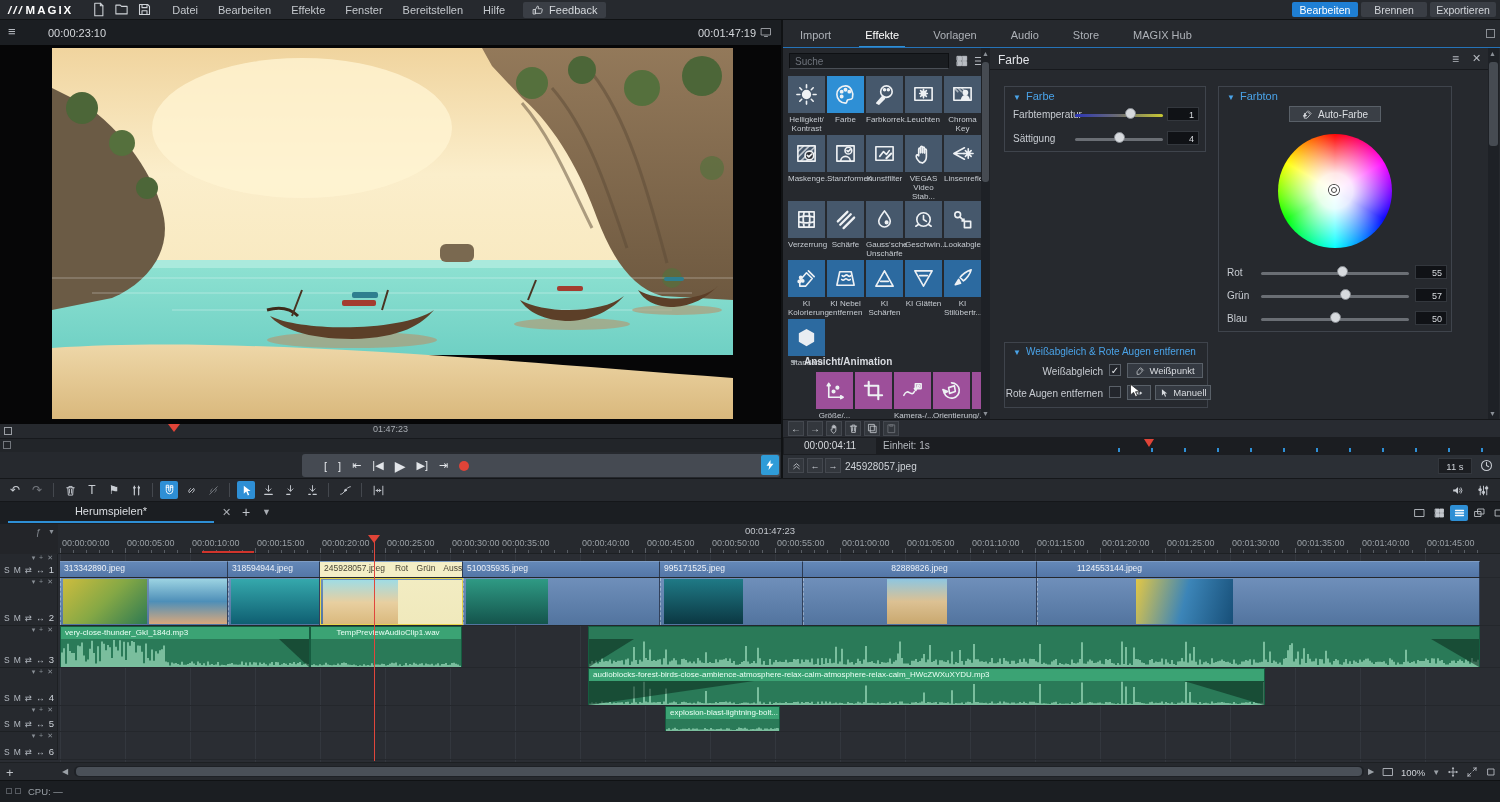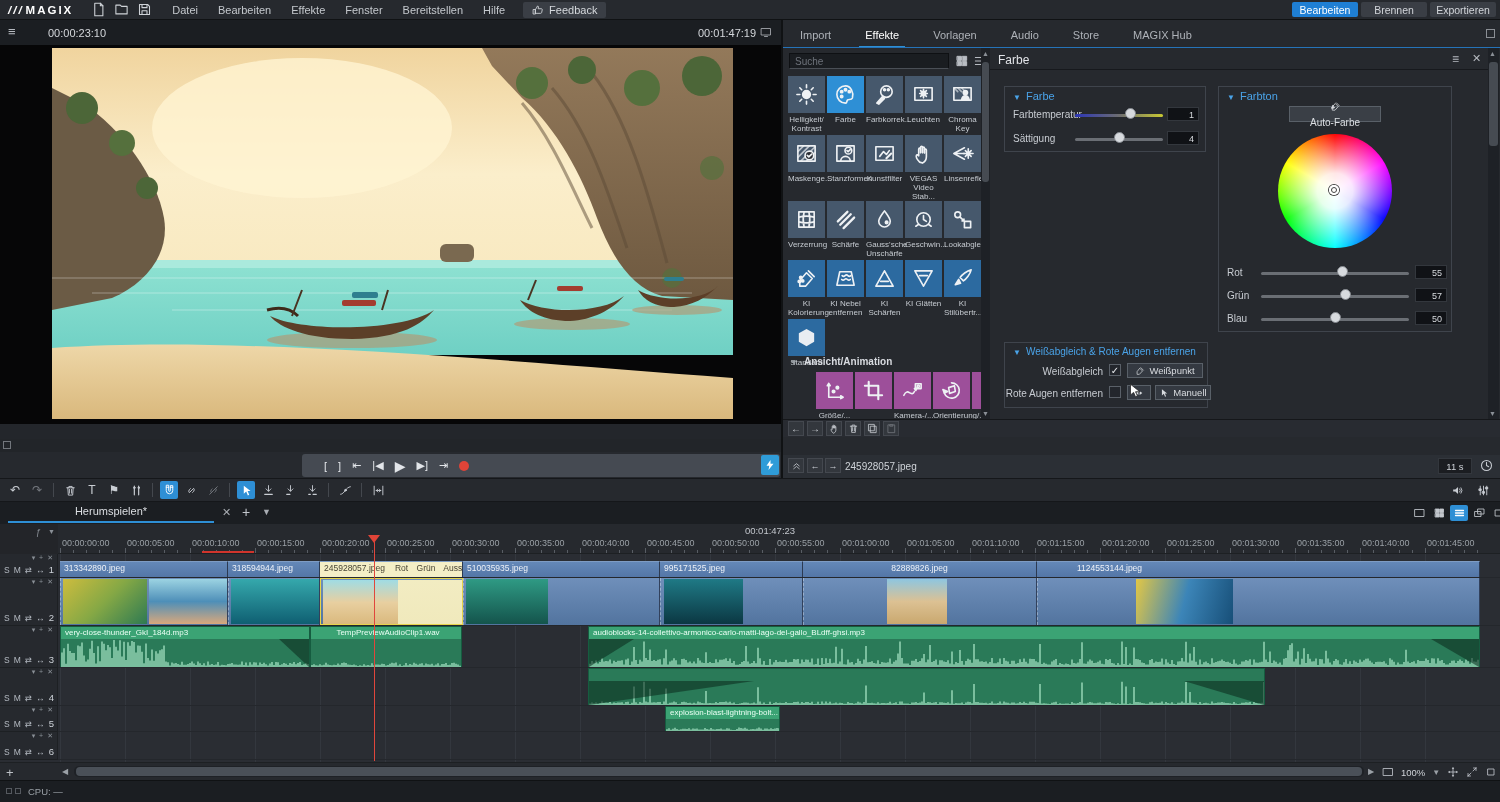--- a/index.html
+++ b/index.html
@@ -87,21 +87,21 @@
   #ced-close { left:1472px; top:52px; font-size:11px; color:#b6bac0; }
   .groupbox { position:absolute; border:1px solid #3f444c; background:#26292e; }
   .gb-title { position:absolute; left:8px; top:3px; font-size:11px; color:#4aa3e8; white-space:nowrap; }
   .gb-title .tri { font-size:8px; margin-right:5px; }
   .sl-row { position:absolute; height:14px; }
   .sl-label { position:absolute; left:0; top:1px; font-size:10px; color:#c8ccd2; white-space:nowrap; }
   .sl-track { position:absolute; height:3px; top:6px; background:#6a6e74; border-radius:2px; }
   .sl-track.grad { background:linear-gradient(90deg,#2b35b8,#70706e 52%,#c8c832); }
   .sl-thumb { position:absolute; top:0; width:11px; height:11px; border-radius:50%; background:#d7dade; border:1px solid #85898f; }
   .sl-value { position:absolute; top:-1px; width:32px; height:14px; background:#101216; border:1px solid #33373d; color:#d8dbdf; font-size:9px; text-align:right; padding:2px 4px 0 0; }
-  #auto-farbe-btn { left:1289px; top:106px; width:92px; height:16px; background:#3a3f46; border:1px solid #596068; display:flex; align-items:center; justify-content:center; gap:5px; font-size:10px; color:#dcdfe3;flex-direction:column; }
+  #auto-farbe-btn { left:1289px; top:106px; width:92px; height:16px; background:#3a3f46; border:1px solid #596068; display:flex; align-items:center; justify-content:center; gap:5px; font-size:10px; color:#dcdfe3; }
   #auto-farbe-btn .ic { width:11px; height:11px; }
   #color-wheel { left:1278px; top:134px; width:114px; height:114px; border-radius:50%;
     background: radial-gradient(circle,#ffffff 0%,rgba(255,255,255,.9) 22%,rgba(255,255,255,0) 72%),
     conic-gradient(from 0deg,#ff0000,#ff00ff 60deg,#0000ff 120deg,#00ffff 180deg,#00ff00 240deg,#ffff00 300deg,#ff0000 360deg); }
   #wheel-pick { left:1329px; top:185px; width:10px; height:10px; border-radius:50%; border:2px solid #fff; box-shadow:0 0 0 1px #444, inset 0 0 0 1px #444; }
   .wb-label { position:absolute; font-size:10px; color:#c8ccd2; text-align:right; }
   .wb-check { position:absolute; width:12px; height:12px; background:#23262c; border:1px solid #5a6068; color:#e8eaed; font-size:10px; line-height:11px; text-align:center; }
   .wb-btn { position:absolute; height:15px; background:#343941; border:1px solid #596068; display:flex; align-items:center; justify-content:center; gap:4px; font-size:9.5px; color:#d8dbdf; }
   .wb-btn .ic { width:10px; height:10px; }
   #ced-scroll { left:1488px; top:48px; width:11px; height:371px; background:#1e2126; }
@@ -299,20 +299,25 @@
         <path d="M468 252 C 492 266 550 266 572 248 C 560 262 540 272 518 273 C 492 273 476 264 468 252 Z" fill="#5c3f28"></path>
         <rect x="505" y="238" width="26" height="5" rx="2" fill="#a33d30"></rect>
         <path d="M476 252 l8 -20" stroke="#4a3422" stroke-width="2"></path>
         <ellipse cx="625" cy="262" rx="45" ry="5" fill="#b8926a" opacity="0.6"></ellipse>
         <path d="M586 242 C 606 254 650 254 666 238 C 654 250 640 258 622 259 C 602 259 592 252 586 242 Z" fill="#5c3f28"></path>
         <rect x="612" y="229" width="20" height="4" rx="2" fill="#2e7f8f"></rect>
       </svg>
     </div>
   </div>
 
+  <div id="pv-scrub" class="abs">
+    <div id="pv-scrub-sq" class="abs"></div>
+    <div id="pv-scrub-time">01:47:23</div>
+    <div id="pv-scrub-tri" class="abs"></div>
+  </div>
   <div id="pv-substrip" class="abs">
     <div id="pv-substrip-sq" class="abs"></div>
   </div>
 
   <div id="transport-row" class="abs">
     <div id="transport-bar" class="abs">
       <span class="tr-btn">[</span>
       <span class="tr-btn">]</span>
       <span class="tr-btn">⇤</span>
       <span class="tr-btn">|◀</span>
@@ -748,20 +753,39 @@
         </span>
       </span>
     <span class="kf-ic dim">
         <span class="ic">
           <svg viewBox="0 0 24 24" fill="none" stroke="currentColor" stroke-width="1.7" stroke-linecap="round" stroke-linejoin="round">
             <rect x="5" y="4" width="14" height="17"></rect>
             <path d="M9 4h6v3H9z"></path>
           </svg>
         </span>
       </span>
+  </div>
+  <div id="kf-ruler" class="abs">
+    <div id="kf-tc" class="abs">00:00:04:11</div>
+    <span id="kf-unit" class="abs">Einheit:  1s</span>
+    <div id="kf-ticks">
+        <div class="kf-tick" style="left: 335px;"></div>
+        <div class="kf-tick" style="left: 368px;"></div>
+        <div class="kf-tick" style="left: 401px;"></div>
+        <div class="kf-tick" style="left: 434px;"></div>
+        <div class="kf-tick" style="left: 467px;"></div>
+        <div class="kf-tick" style="left: 500px;"></div>
+        <div class="kf-tick" style="left: 533px;"></div>
+        <div class="kf-tick" style="left: 566px;"></div>
+        <div class="kf-tick" style="left: 599px;"></div>
+        <div class="kf-tick" style="left: 632px;"></div>
+        <div class="kf-tick" style="left: 665px;"></div>
+        <div class="kf-tick" style="left: 698px;"></div>
+      </div>
+    <div id="kf-playhead" class="abs" style="left: 361px;"></div>
   </div>
   <div id="obj-bar" class="abs">
     <span class="ob-ic" style="left:5px">
         <span class="ic">
           <svg viewBox="0 0 24 24" fill="none" stroke="currentColor" stroke-width="1.7" stroke-linecap="round" stroke-linejoin="round">
             <path d="M6 13l6-5 6 5M6 19l6-5 6 5"></path>
           </svg>
         </span>
       </span>
     <span class="ob-ic" style="left:24px">←</span>
@@ -950,21 +974,21 @@
     </div>
     <div id="ruler-total" class="abs">00:01:47:23</div>
     <div id="ruler-labels">
         <span class="ruler-lab" style="left: 62px;">00:00:00:00</span>
         <span class="ruler-lab" style="left: 127px;">00:00:05:00</span>
         <span class="ruler-lab" style="left: 192px;">00:00:10:00</span>
         <span class="ruler-lab" style="left: 257px;">00:00:15:00</span>
         <span class="ruler-lab" style="left: 322px;">00:00:20:00</span>
         <span class="ruler-lab" style="left: 387px;">00:00:25:00</span>
         <span class="ruler-lab" style="left: 452px;">00:00:30:00</span>
-        <span class="ruler-lab" style="left: 517px;">00:00:35:00</span>
+        <span class="ruler-lab" style="left: 502px;">00:00:35:00</span>
         <span class="ruler-lab" style="left: 582px;">00:00:40:00</span>
         <span class="ruler-lab" style="left: 647px;">00:00:45:00</span>
         <span class="ruler-lab" style="left: 712px;">00:00:50:00</span>
         <span class="ruler-lab" style="left: 777px;">00:00:55:00</span>
         <span class="ruler-lab" style="left: 842px;">00:01:00:00</span>
         <span class="ruler-lab" style="left: 907px;">00:01:05:00</span>
         <span class="ruler-lab" style="left: 972px;">00:01:10:00</span>
         <span class="ruler-lab" style="left: 1037px;">00:01:15:00</span>
         <span class="ruler-lab" style="left: 1102px;">00:01:20:00</span>
         <span class="ruler-lab" style="left: 1167px;">00:01:25:00</span>
@@ -1153,30 +1177,30 @@
         </div>
         <div class="aclip" style="left: 310px; top: 72px; width: 152px; height: 42px; text-align: center;">
           <div class="aclip-title">TempPreviewAudioClip1.wav</div>
           <div class="aclip-body">
             <svg width="152" height="29" style="position:absolute;left:0;bottom:0;">
               <path d="M1 29V27.1M3 29V26.2M5 29V27.3M7 29V27.5M9 29V26.3M11 29V27.3M13 29V26.8M15 29V24.8M17 29V26.4M19 29V27.1M21 29V27.3M23 29V26.7M25 29V27.0M27 29V25.4M29 29V26.7M31 29V24.9M33 29V24.5M35 29V25.0M37 29V26.4M39 29V26.8M41 29V27.0M43 29V26.5M45 29V27.2M47 29V27.9M49 29V27.3M51 29V27.8M53 29V26.2M55 29V27.4M57 29V27.1M59 29V27.4M61 29V25.2M63 29V27.3M65 29V26.6M67 29V26.4M69 29V26.7M71 29V25.7M73 29V25.9M75 29V27.6M77 29V27.0M79 29V25.8M81 29V24.8M83 29V25.3M85 29V24.6M87 29V27.5M89 29V26.2M91 29V28.0M93 29V27.2M95 29V24.9M97 29V27.3M99 29V25.9M101 29V26.7M103 29V24.7M105 29V25.7M107 29V26.8M109 29V25.7M111 29V25.2M113 29V27.2M115 29V25.4M117 29V26.3M119 29V26.4M121 29V25.7M123 29V27.6M125 29V26.6M127 29V25.3M129 29V27.6M131 29V26.1M133 29V26.1M135 29V24.9M137 29V27.1M139 29V26.8M141 29V25.0M143 29V24.7M145 29V25.8M147 29V26.6M149 29V27.7" stroke="#a6e4c4" stroke-width="1.3" fill="none"></path>
             </svg>
           </div>
         </div>
         <div class="aclip" style="left: 588px; top: 72px; width: 892px; height: 42px;">
-          <div class="aclip-title">audioblocks-14-collettivo-armonico-carlo-matti-lago-del-gallo_BLdff-ghsi.mp3</div>
           <div class="aclip-body">
             <svg width="892" height="29" style="position:absolute;left:0;bottom:0;">
               <path d="M1 29V25.7M3 29V23.0M5 29V24.7M7 29V22.5M9 29V25.5M11 29V24.1M13 29V20.2M15 29V23.4M17 29V22.9M19 29V23.3M21 29V21.4M23 29V25.5M25 29V22.7M27 29V24.1M29 29V22.8M31 29V22.8M33 29V22.2M35 29V26.4M37 29V21.5M39 29V20.4M41 29V27.0M43 29V23.4M45 29V9.1M47 29V22.1M49 29V26.1M51 29V21.7M53 29V23.6M55 29V3.4M57 29V20.0M59 29V22.0M61 29V11.6M63 29V23.1M65 29V22.0M67 29V22.9M69 29V21.7M71 29V21.3M73 29V26.6M75 29V20.2M77 29V11.4M79 29V26.5M81 29V23.5M83 29V22.4M85 29V20.3M87 29V22.2M89 29V26.6M91 29V26.6M93 29V21.0M95 29V20.7M97 29V22.0M99 29V24.5M101 29V23.5M103 29V25.3M105 29V23.4M107 29V25.5M109 29V20.1M111 29V22.4M113 29V24.5M115 29V25.0M117 29V14.2M119 29V25.1M121 29V23.9M123 29V25.1M125 29V25.0M127 29V21.2M129 29V24.3M131 29V21.8M133 29V21.7M135 29V21.2M137 29V20.3M139 29V23.0M141 29V20.5M143 29V25.0M145 29V22.9M147 29V26.8M149 29V26.7M151 29V25.9M153 29V23.9M155 29V23.1M157 29V8.0M159 29V23.4M161 29V25.7M163 29V25.1M165 29V22.9M167 29V25.2M169 29V9.7M171 29V20.2M173 29V26.4M175 29V23.1M177 29V26.9M179 29V26.9M181 29V21.0M183 29V26.6M185 29V24.3M187 29V22.0M189 29V24.1M191 29V23.4M193 29V24.0M195 29V24.0M197 29V21.7M199 29V24.4M201 29V23.9M203 29V24.0M205 29V21.0M207 29V21.6M209 29V20.9M211 29V25.5M213 29V21.6M215 29V24.1M217 29V21.4M219 29V21.8M221 29V24.3M223 29V20.5M225 29V26.6M227 29V26.0M229 29V20.5M231 29V26.9M233 29V20.1M235 29V26.0M237 29V20.2M239 29V25.1M241 29V20.7M243 29V25.2M245 29V24.7M247 29V8.8M249 29V25.7M251 29V23.6M253 29V10.7M255 29V26.2M257 29V26.5M259 29V21.4M261 29V24.5M263 29V24.0M265 29V26.4M267 29V25.1M269 29V20.8M271 29V23.0M273 29V25.8M275 29V21.5M277 29V7.9M279 29V24.3M281 29V23.9M283 29V23.2M285 29V25.1M287 29V25.5M289 29V22.3M291 29V26.0M293 29V24.1M295 29V24.6M297 29V24.7M299 29V24.3M301 29V20.6M303 29V25.7M305 29V23.8M307 29V22.2M309 29V15.6M311 29V3.4M313 29V20.0M315 29V25.6M317 29V25.4M319 29V25.6M321 29V26.9M323 29V22.7M325 29V22.8M327 29V21.1M329 29V24.0M331 29V23.1M333 29V20.2M335 29V15.9M337 29V24.2M339 29V21.6M341 29V7.0M343 29V23.9M345 29V23.1M347 29V21.4M349 29V26.7M351 29V22.3M353 29V22.2M355 29V23.4M357 29V23.9M359 29V22.3M361 29V25.5M363 29V13.4M365 29V26.3M367 29V23.9M369 29V25.0M371 29V12.1M373 29V23.1M375 29V26.8M377 29V22.9M379 29V20.8M381 29V21.7M383 29V24.8M385 29V6.0M387 29V21.3M389 29V21.3M391 29V23.4M393 29V23.3M395 29V24.1M397 29V23.6M399 29V25.4M401 29V23.9M403 29V20.1M405 29V25.2M407 29V25.3M409 29V24.3M411 29V20.4M413 29V25.9M415 29V20.1M417 29V22.7M419 29V23.6M421 29V26.0M423 29V22.7M425 29V22.8M427 29V25.8M429 29V25.1M431 29V21.3M433 29V24.1M435 29V20.5M437 29V23.8M439 29V25.6M441 29V20.7M443 29V20.9M445 29V20.9M447 29V23.3M449 29V24.3M451 29V6.0M453 29V26.0M455 29V24.7M457 29V25.7M459 29V26.4M461 29V26.6M463 29V23.5M465 29V22.2M467 29V20.9M469 29V26.9M471 29V25.0M473 29V26.1M475 29V26.4M477 29V25.6M479 29V25.9M481 29V26.8M483 29V21.6M485 29V25.0M487 29V25.6M489 29V24.6M491 29V21.1M493 29V4.2M495 29V25.4M497 29V25.8M499 29V23.6M501 29V21.6M503 29V22.8M505 29V25.0M507 29V24.8M509 29V23.7M511 29V22.6M513 29V25.8M515 29V26.2M517 29V21.0M519 29V22.1M521 29V21.1M523 29V24.9M525 29V25.6M527 29V26.9M529 29V25.0M531 29V26.7M533 29V3.4M535 29V26.0M537 29V9.1M539 29V27.0M541 29V25.4M543 29V26.9M545 29V9.6M547 29V21.1M549 29V21.3M551 29V21.9M553 29V24.5M555 29V25.1M557 29V26.4M559 29V26.5M561 29V21.9M563 29V20.9M565 29V24.7M567 29V23.4M569 29V24.1M571 29V23.7M573 29V20.4M575 29V26.5M577 29V21.2M579 29V24.4M581 29V25.9M583 29V21.9M585 29V26.1M587 29V26.9M589 29V23.4M591 29V23.3M593 29V20.1M595 29V23.5M597 29V3.8M599 29V24.4M601 29V15.4M603 29V22.4M605 29V8.9M607 29V23.8M609 29V26.8M611 29V21.4M613 29V26.3M615 29V24.2M617 29V23.5M619 29V25.1M621 29V26.3M623 29V20.2M625 29V24.7M627 29V23.9M629 29V23.2M631 29V22.8M633 29V21.5M635 29V23.1M637 29V24.0M639 29V23.8M641 29V24.7M643 29V26.1M645 29V21.5M647 29V25.6M649 29V26.8M651 29V26.3M653 29V23.4M655 29V23.6M657 29V21.9M659 29V22.8M661 29V21.2M663 29V26.8M665 29V21.6M667 29V24.4M669 29V24.8M671 29V24.2M673 29V23.7M675 29V3.8M677 29V21.5M679 29V23.9M681 29V13.4M683 29V25.1M685 29V22.5M687 29V23.8M689 29V25.7M691 29V24.4M693 29V26.7M695 29V20.8M697 29V20.1M699 29V12.3M701 29V7.1M703 29V5.3M705 29V23.4M707 29V20.7M709 29V13.5M711 29V26.5M713 29V20.7M715 29V10.2M717 29V25.0M719 29V15.9M721 29V20.7M723 29V23.6M725 29V23.2M727 29V20.6M729 29V26.9M731 29V21.1M733 29V21.3M735 29V25.6M737 29V12.8M739 29V20.6M741 29V24.4M743 29V26.4M745 29V23.0M747 29V20.9M749 29V22.2M751 29V26.3M753 29V26.8M755 29V24.2M757 29V21.1M759 29V25.7M761 29V23.2M763 29V26.1M765 29V22.4M767 29V23.8M769 29V24.9M771 29V21.5M773 29V23.7M775 29V22.2M777 29V20.7M779 29V20.5M781 29V22.7M783 29V24.6M785 29V26.0M787 29V24.0M789 29V23.8M791 29V23.7M793 29V23.9M795 29V23.2M797 29V25.4M799 29V26.9M801 29V20.3M803 29V21.8M805 29V23.8M807 29V26.7M809 29V24.4M811 29V26.2M813 29V26.3M815 29V23.9M817 29V11.7M819 29V23.6M821 29V25.1M823 29V24.1M825 29V23.2M827 29V25.6M829 29V22.0M831 29V23.0M833 29V23.0M835 29V23.1M837 29V20.5M839 29V22.1M841 29V25.0M843 29V20.3M845 29V20.4M847 29V25.4M849 29V20.3M851 29V22.7M853 29V22.0M855 29V24.9M857 29V26.6M859 29V26.5M861 29V25.0M863 29V22.8M865 29V22.4M867 29V25.1M869 29V23.0M871 29V21.6M873 29V23.0M875 29V24.7M877 29V21.6M879 29V23.2M881 29V25.8M883 29V20.0M885 29V23.6M887 29V23.8M889 29V21.7" stroke="#a6e4c4" stroke-width="1.3" fill="none"></path>
             </svg>
             <div class="fadeo" style="left: 0px; width: 45px; clip-path: polygon(0px 0px, 100% 0px, 0px 100%);"></div>
             <div class="fadeo" style="right: 0px; width: 48px; clip-path: polygon(0px 0px, 100% 0px, 100% 100%);"></div>
           </div>
         </div>
         <div class="aclip" style="left: 588px; top: 114px; width: 677px; height: 38px;">
+          <div class="aclip-title">audioblocks-forest-birds-close-ambience-atmosphere-relax-calm-atmosphere-relax-calm_HWcZWXuXYDU.mp3</div>
           <div class="aclip-body">
             <svg width="677" height="25" style="position:absolute;left:0;bottom:0;">
               <path d="M1 25V23.5M3 25V22.6M5 25V23.2M7 25V22.4M9 25V23.5M11 25V23.0M13 25V21.6M15 25V22.7M17 25V22.5M19 25V22.7M21 25V22.0M23 25V23.5M25 25V22.5M27 25V23.0M29 25V22.5M31 25V22.5M33 25V22.3M35 25V23.8M37 25V22.0M39 25V21.7M41 25V24.0M43 25V22.7M45 25V6.6M47 25V22.3M49 25V23.7M51 25V22.1M53 25V22.8M55 25V1.7M57 25V21.5M59 25V22.2M61 25V8.7M63 25V22.6M65 25V22.2M67 25V22.5M69 25V22.1M71 25V22.0M73 25V23.9M75 25V21.6M77 25V8.6M79 25V23.8M81 25V22.8M83 25V22.4M85 25V21.6M87 25V22.3M89 25V23.9M91 25V23.8M93 25V21.9M95 25V21.8M97 25V22.2M99 25V23.1M101 25V22.7M103 25V23.4M105 25V22.7M107 25V23.5M109 25V21.5M111 25V22.3M113 25V23.1M115 25V23.3M117 25V11.0M119 25V23.3M121 25V22.9M123 25V23.3M125 25V23.3M127 25V21.9M129 25V23.0M131 25V22.1M133 25V22.1M135 25V21.9M137 25V21.6M139 25V22.6M141 25V21.7M143 25V23.3M145 25V22.5M147 25V23.9M149 25V23.9M151 25V23.6M153 25V22.9M155 25V22.6M157 25V22.5M159 25V22.7M161 25V23.5M163 25V23.3M165 25V22.5M167 25V23.4M169 25V7.2M171 25V21.6M173 25V23.8M175 25V22.6M177 25V24.0M179 25V24.0M181 25V21.8M183 25V23.9M185 25V23.0M187 25V22.2M189 25V23.0M191 25V22.7M193 25V22.9M195 25V22.9M197 25V22.1M199 25V23.1M201 25V22.9M203 25V22.9M205 25V21.9M207 25V22.1M209 25V21.8M211 25V23.4M213 25V22.1M215 25V23.0M217 25V22.0M219 25V22.1M221 25V23.0M223 25V21.7M225 25V23.9M227 25V23.7M229 25V21.7M231 25V24.0M233 25V21.5M235 25V23.6M237 25V21.6M239 25V23.3M241 25V21.7M243 25V23.4M245 25V23.2M247 25V22.6M249 25V23.5M251 25V22.8M253 25V23.0M255 25V23.7M257 25V23.8M259 25V22.0M261 25V23.1M263 25V22.9M265 25V23.8M267 25V23.3M269 25V21.8M271 25V22.6M273 25V23.6M275 25V22.0M277 25V5.6M279 25V23.0M281 25V22.9M283 25V22.7M285 25V23.3M287 25V23.5M289 25V22.3M291 25V23.6M293 25V23.0M295 25V23.1M297 25V23.2M299 25V23.0M301 25V21.7M303 25V23.5M305 25V22.9M307 25V22.3M309 25V23.9M311 25V21.6M313 25V21.5M315 25V23.5M317 25V23.4M319 25V23.5M321 25V23.9M323 25V22.5M325 25V22.5M327 25V21.9M329 25V22.9M331 25V22.6M333 25V21.6M335 25V12.5M337 25V23.0M339 25V22.1M341 25V22.3M343 25V22.9M345 25V22.6M347 25V22.0M349 25V23.9M351 25V22.3M353 25V22.3M355 25V22.7M357 25V22.9M359 25V22.3M361 25V23.5M363 25V10.3M365 25V23.8M367 25V22.9M369 25V23.3M371 25V23.3M373 25V22.6M375 25V23.9M377 25V22.5M379 25V21.8M381 25V22.1M383 25V23.2M385 25V4.0M387 25V22.0M389 25V22.0M391 25V22.7M393 25V22.7M395 25V23.0M397 25V22.8M399 25V23.4M401 25V22.9M403 25V21.5M405 25V23.4M407 25V23.4M409 25V23.0M411 25V21.6M413 25V23.6M415 25V21.5M417 25V22.5M419 25V22.8M421 25V23.6M423 25V22.5M425 25V22.5M427 25V23.6M429 25V23.3M431 25V22.0M433 25V23.0M435 25V21.7M437 25V22.9M439 25V23.5M441 25V21.8M443 25V21.8M445 25V21.8M447 25V22.7M449 25V23.0M451 25V4.0M453 25V23.6M455 25V23.2M457 25V23.5M459 25V23.8M461 25V23.9M463 25V22.8M465 25V22.3M467 25V21.8M469 25V24.0M471 25V23.3M473 25V23.7M475 25V23.8M477 25V23.5M479 25V23.6M481 25V23.9M483 25V22.1M485 25V23.3M487 25V23.5M489 25V23.1M491 25V21.9M493 25V2.4M495 25V23.4M497 25V23.6M499 25V22.8M501 25V22.1M503 25V22.5M505 25V23.3M507 25V23.2M509 25V22.8M511 25V22.4M513 25V23.6M515 25V23.7M517 25V21.9M519 25V22.3M521 25V21.9M523 25V23.3M525 25V23.5M527 25V23.9M529 25V23.3M531 25V23.9M533 25V1.7M535 25V23.6M537 25V6.6M539 25V24.0M541 25V23.4M543 25V24.0M545 25V7.0M547 25V21.9M549 25V22.0M551 25V22.2M553 25V23.1M555 25V23.3M557 25V23.8M559 25V23.8M561 25V22.2M563 25V21.8M565 25V23.2M567 25V22.7M569 25V23.0M571 25V22.8M573 25V21.6M575 25V23.8M577 25V21.9M579 25V23.1M581 25V23.6M583 25V22.2M585 25V23.7M587 25V24.0M589 25V22.7M591 25V22.7M593 25V21.6M595 25V22.7M597 25V2.1M599 25V23.1M601 25V12.0M603 25V22.4M605 25V22.7M607 25V22.8M609 25V23.9M611 25V22.0M613 25V23.8M615 25V23.0M617 25V22.7M619 25V23.3M621 25V23.8M623 25V21.6M625 25V23.2M627 25V22.9M629 25V22.6M631 25V22.5M633 25V22.0M635 25V22.6M637 25V22.9M639 25V22.9M641 25V23.2M643 25V23.7M645 25V22.0M647 25V23.5M649 25V23.9M651 25V23.8M653 25V22.7M655 25V22.8M657 25V22.2M659 25V22.5M661 25V21.9M663 25V23.9M665 25V22.1M667 25V23.1M669 25V23.2M671 25V23.0M673 25V22.8M675 25V2.0" stroke="#a6e4c4" stroke-width="1.3" fill="none"></path>
             </svg>
             <div class="fadeo" style="left: 0px; width: 165px; clip-path: polygon(0px 0px, 100% 0px, 0px 100%);"></div>
             <div class="fadeo" style="right: 0px; width: 80px; clip-path: polygon(0px 0px, 100% 0px, 100% 100%);"></div>
           </div>
         </div>
         <div class="aclip" style="left: 665px; top: 152px; width: 115px; height: 26px;">
           <div class="aclip-title">explosion-blast-lightning-bolt...</div>

